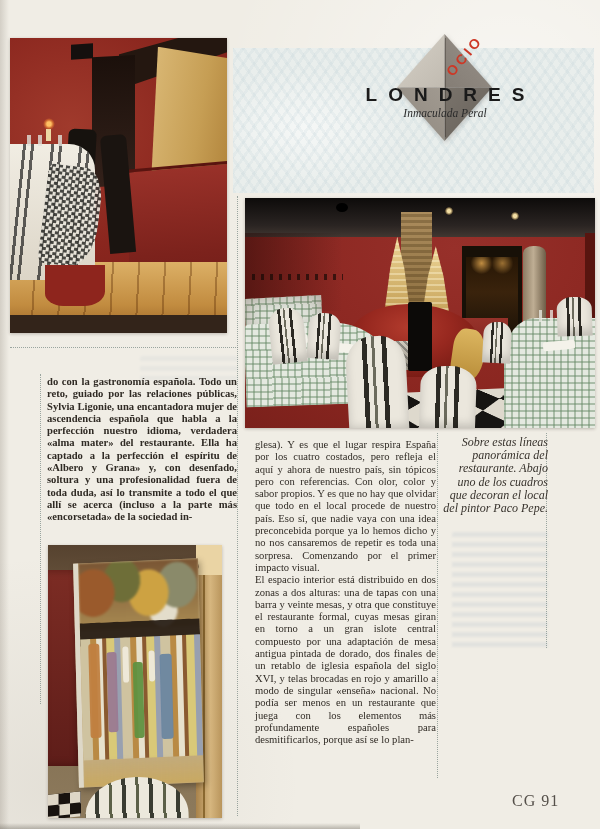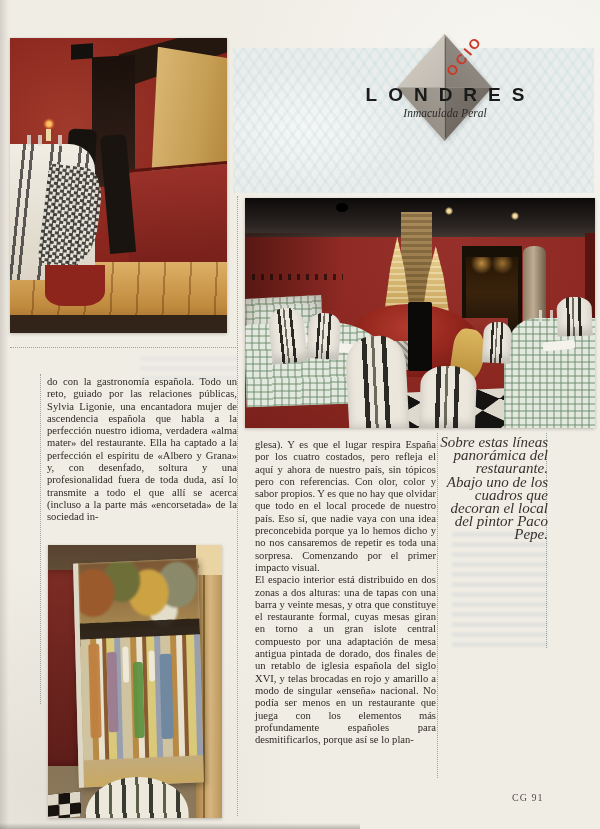--- a/index.html
+++ b/index.html
@@ -191,29 +191,29 @@
     background:linear-gradient(0deg, rgba(202,168,92,.85), rgba(202,168,92,0));}
   .p3 .chairback{left:21%;top:85%;width:59%;height:16%;transform:rotate(-2deg);
     border-radius:50% 50% 0 0/85% 85% 0 0;
     background:repeating-linear-gradient(90deg,#ece8dc 0 10px,#3a3c32 10px 14px,#ece8dc 14px 24px,#5c6048 24px 27px);}
   .p3 .tile{left:0;bottom:0;width:19%;height:9%;transform:skewY(-6deg);
     background:repeating-conic-gradient(#18120e 0% 25%, #ded6c6 25% 50%) 0 0/22px 22px;}
 
   
   .bodycol{position:absolute;color:#2f2a24;font-size:10.6px;line-height:12.3px;
     text-align:justify;text-justify:inter-word;}
-  .col-left{left:47px;top:376px;width:190px;}
+  .col-left{left:47px;top:376px;width:190px;font-weight:bold;}
   .col-mid{left:255px;top:439px;width:181px;}
   .col-mid p{margin:0;}
   .col-mid h3{margin:8px 0 5px 0;text-align:center;color:#2e5b72;
     font-family:"Liberation Sans","DejaVu Sans",sans-serif;font-weight:bold;font-size:11.5px;
     line-height:13.5px;letter-spacing:.6px;}
   .caption{position:absolute;left:440px;top:436px;width:108px;text-align:right;
-    font-style:italic;font-size:15px;line-height:13.2px;color:#37322c;}
-  .pageno{position:absolute;left:512px;top:792px;font-size:10px;letter-spacing:1px;color:#55504a;}
+    font-style:italic;font-size:12px;line-height:13.2px;color:#37322c;}
+  .pageno{position:absolute;left:512px;top:792px;font-size:16px;letter-spacing:1px;color:#55504a;}
 
   
   .ghost{position:absolute;filter:blur(1px);opacity:.5;border-radius:2px;
     background:repeating-linear-gradient(180deg, rgba(110,140,170,.22) 0 5px, rgba(255,255,255,0) 5px 10px);}
   .ghost.g-right{left:452px;top:532px;width:96px;height:118px;}
   .ghost.g-mid{left:140px;top:356px;width:98px;height:24px;opacity:.3;}
 </style>
 </head>
 <body>
 

